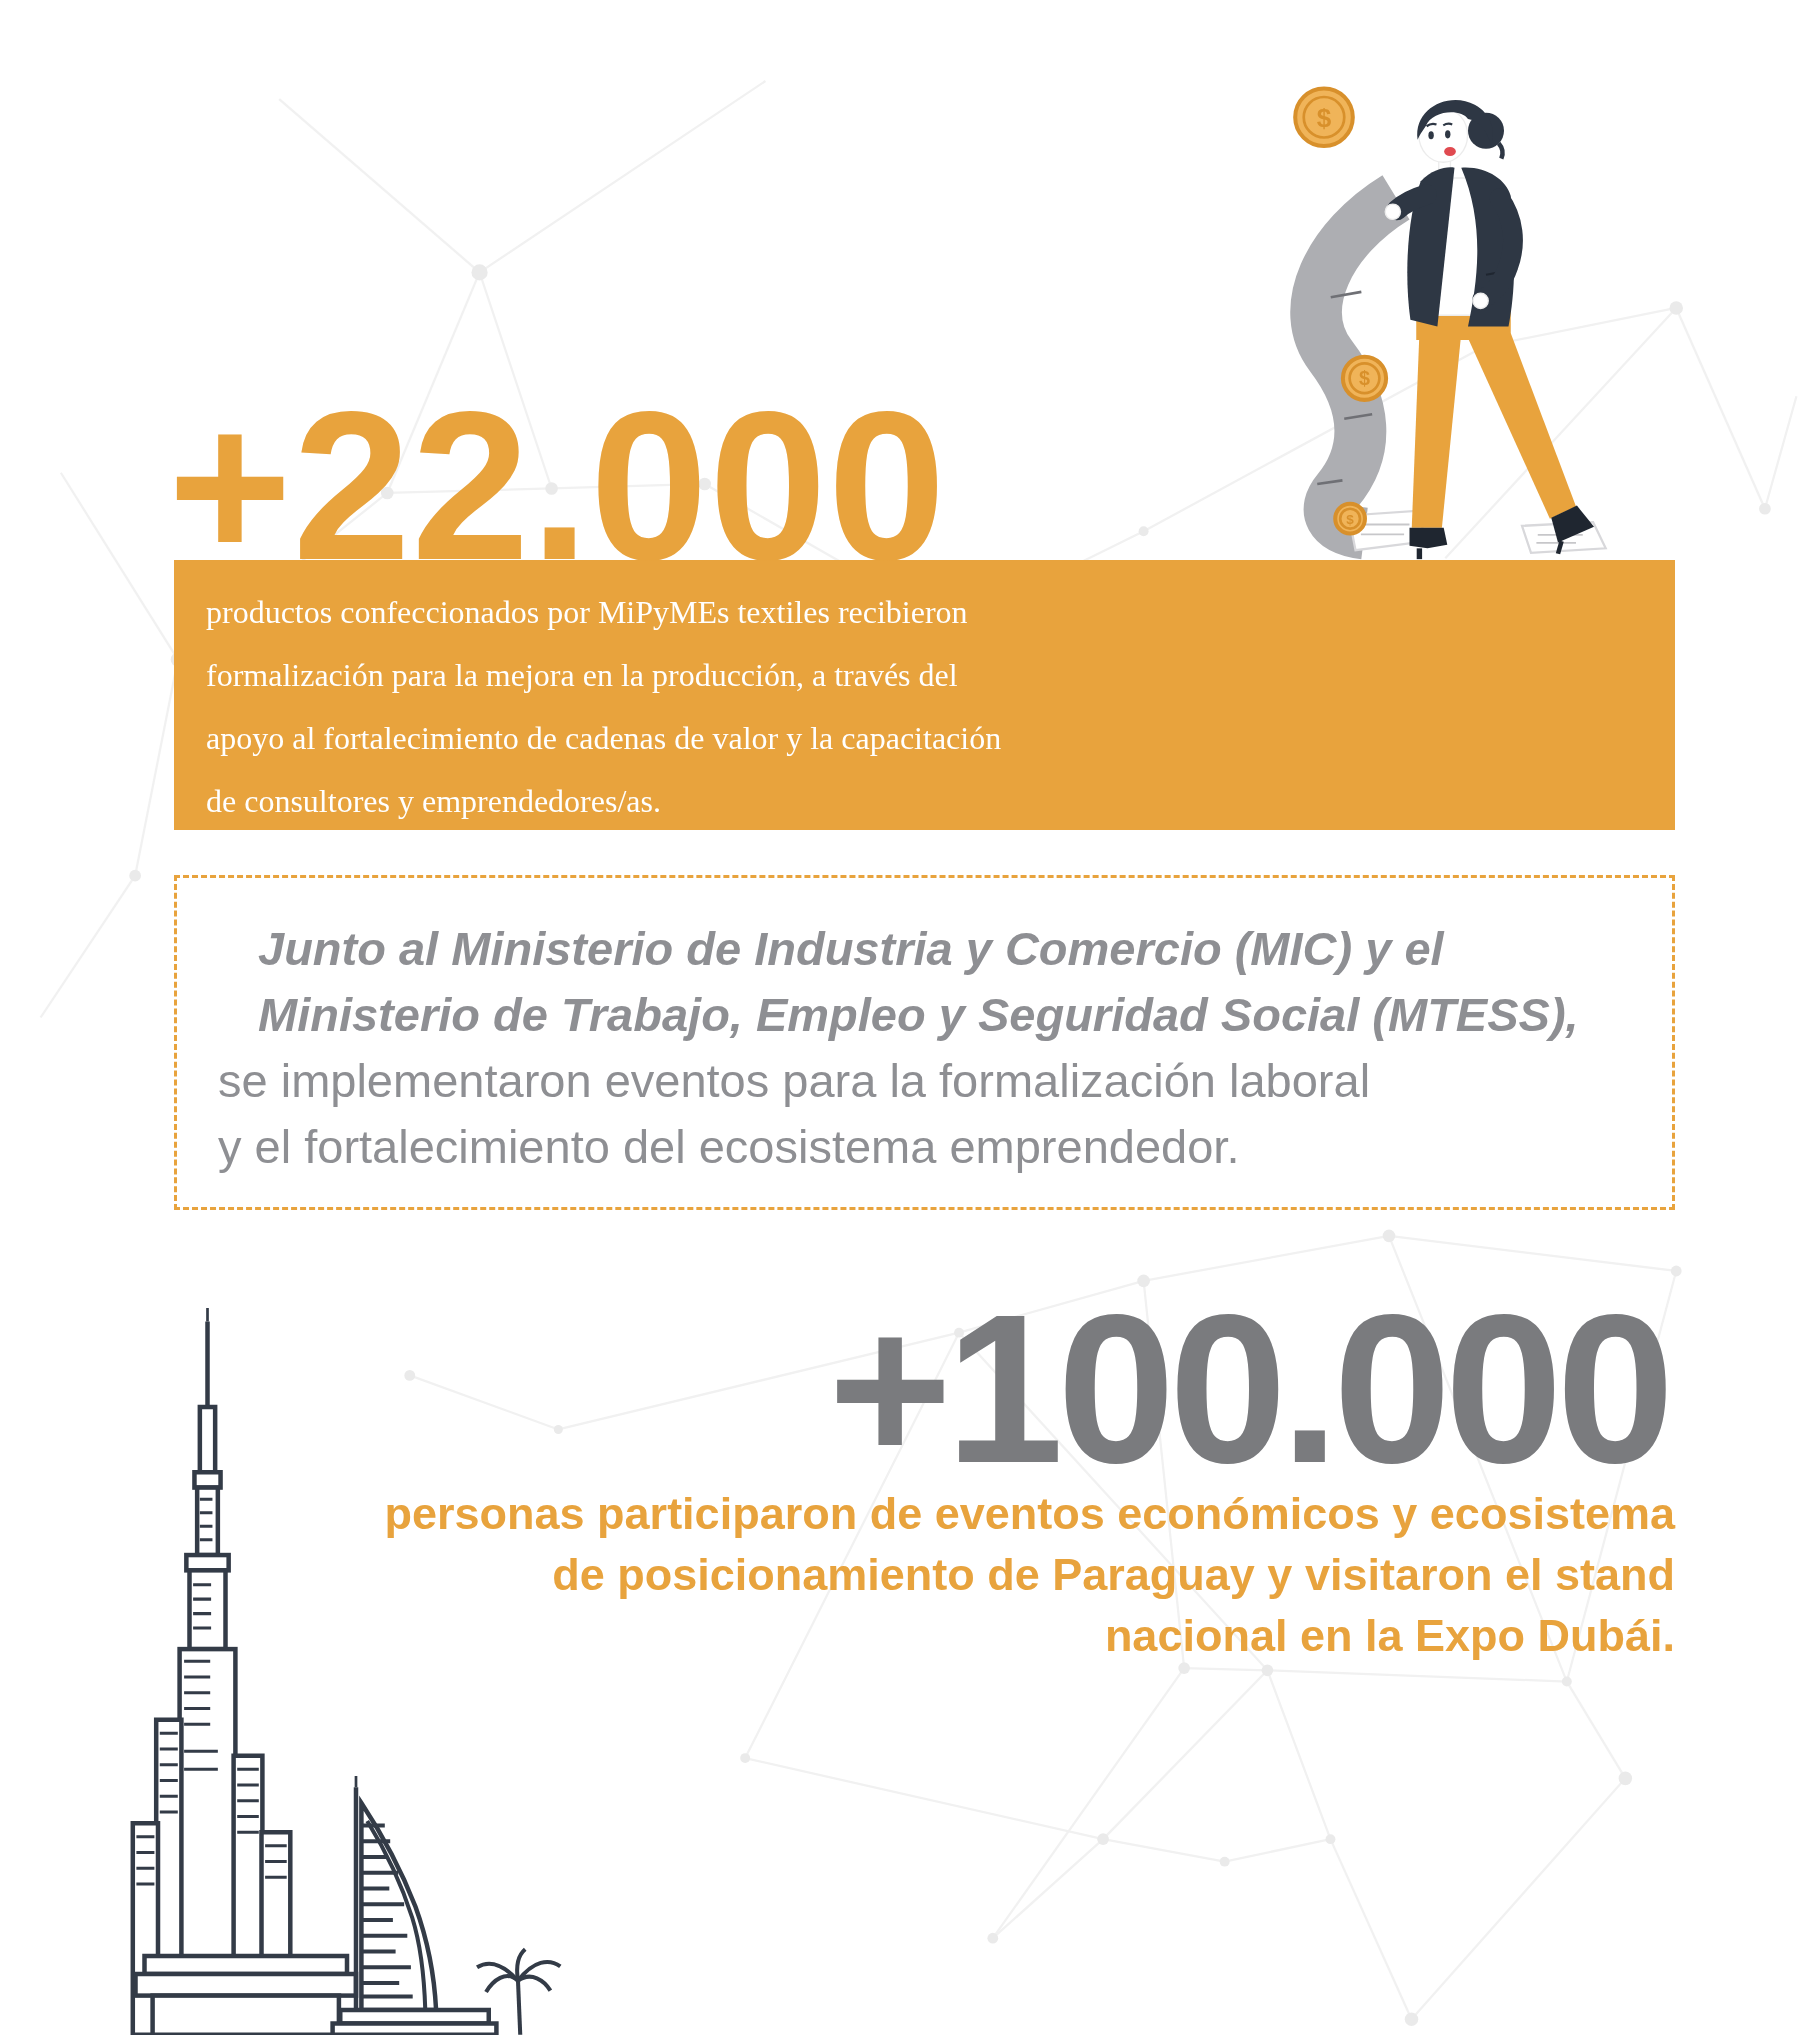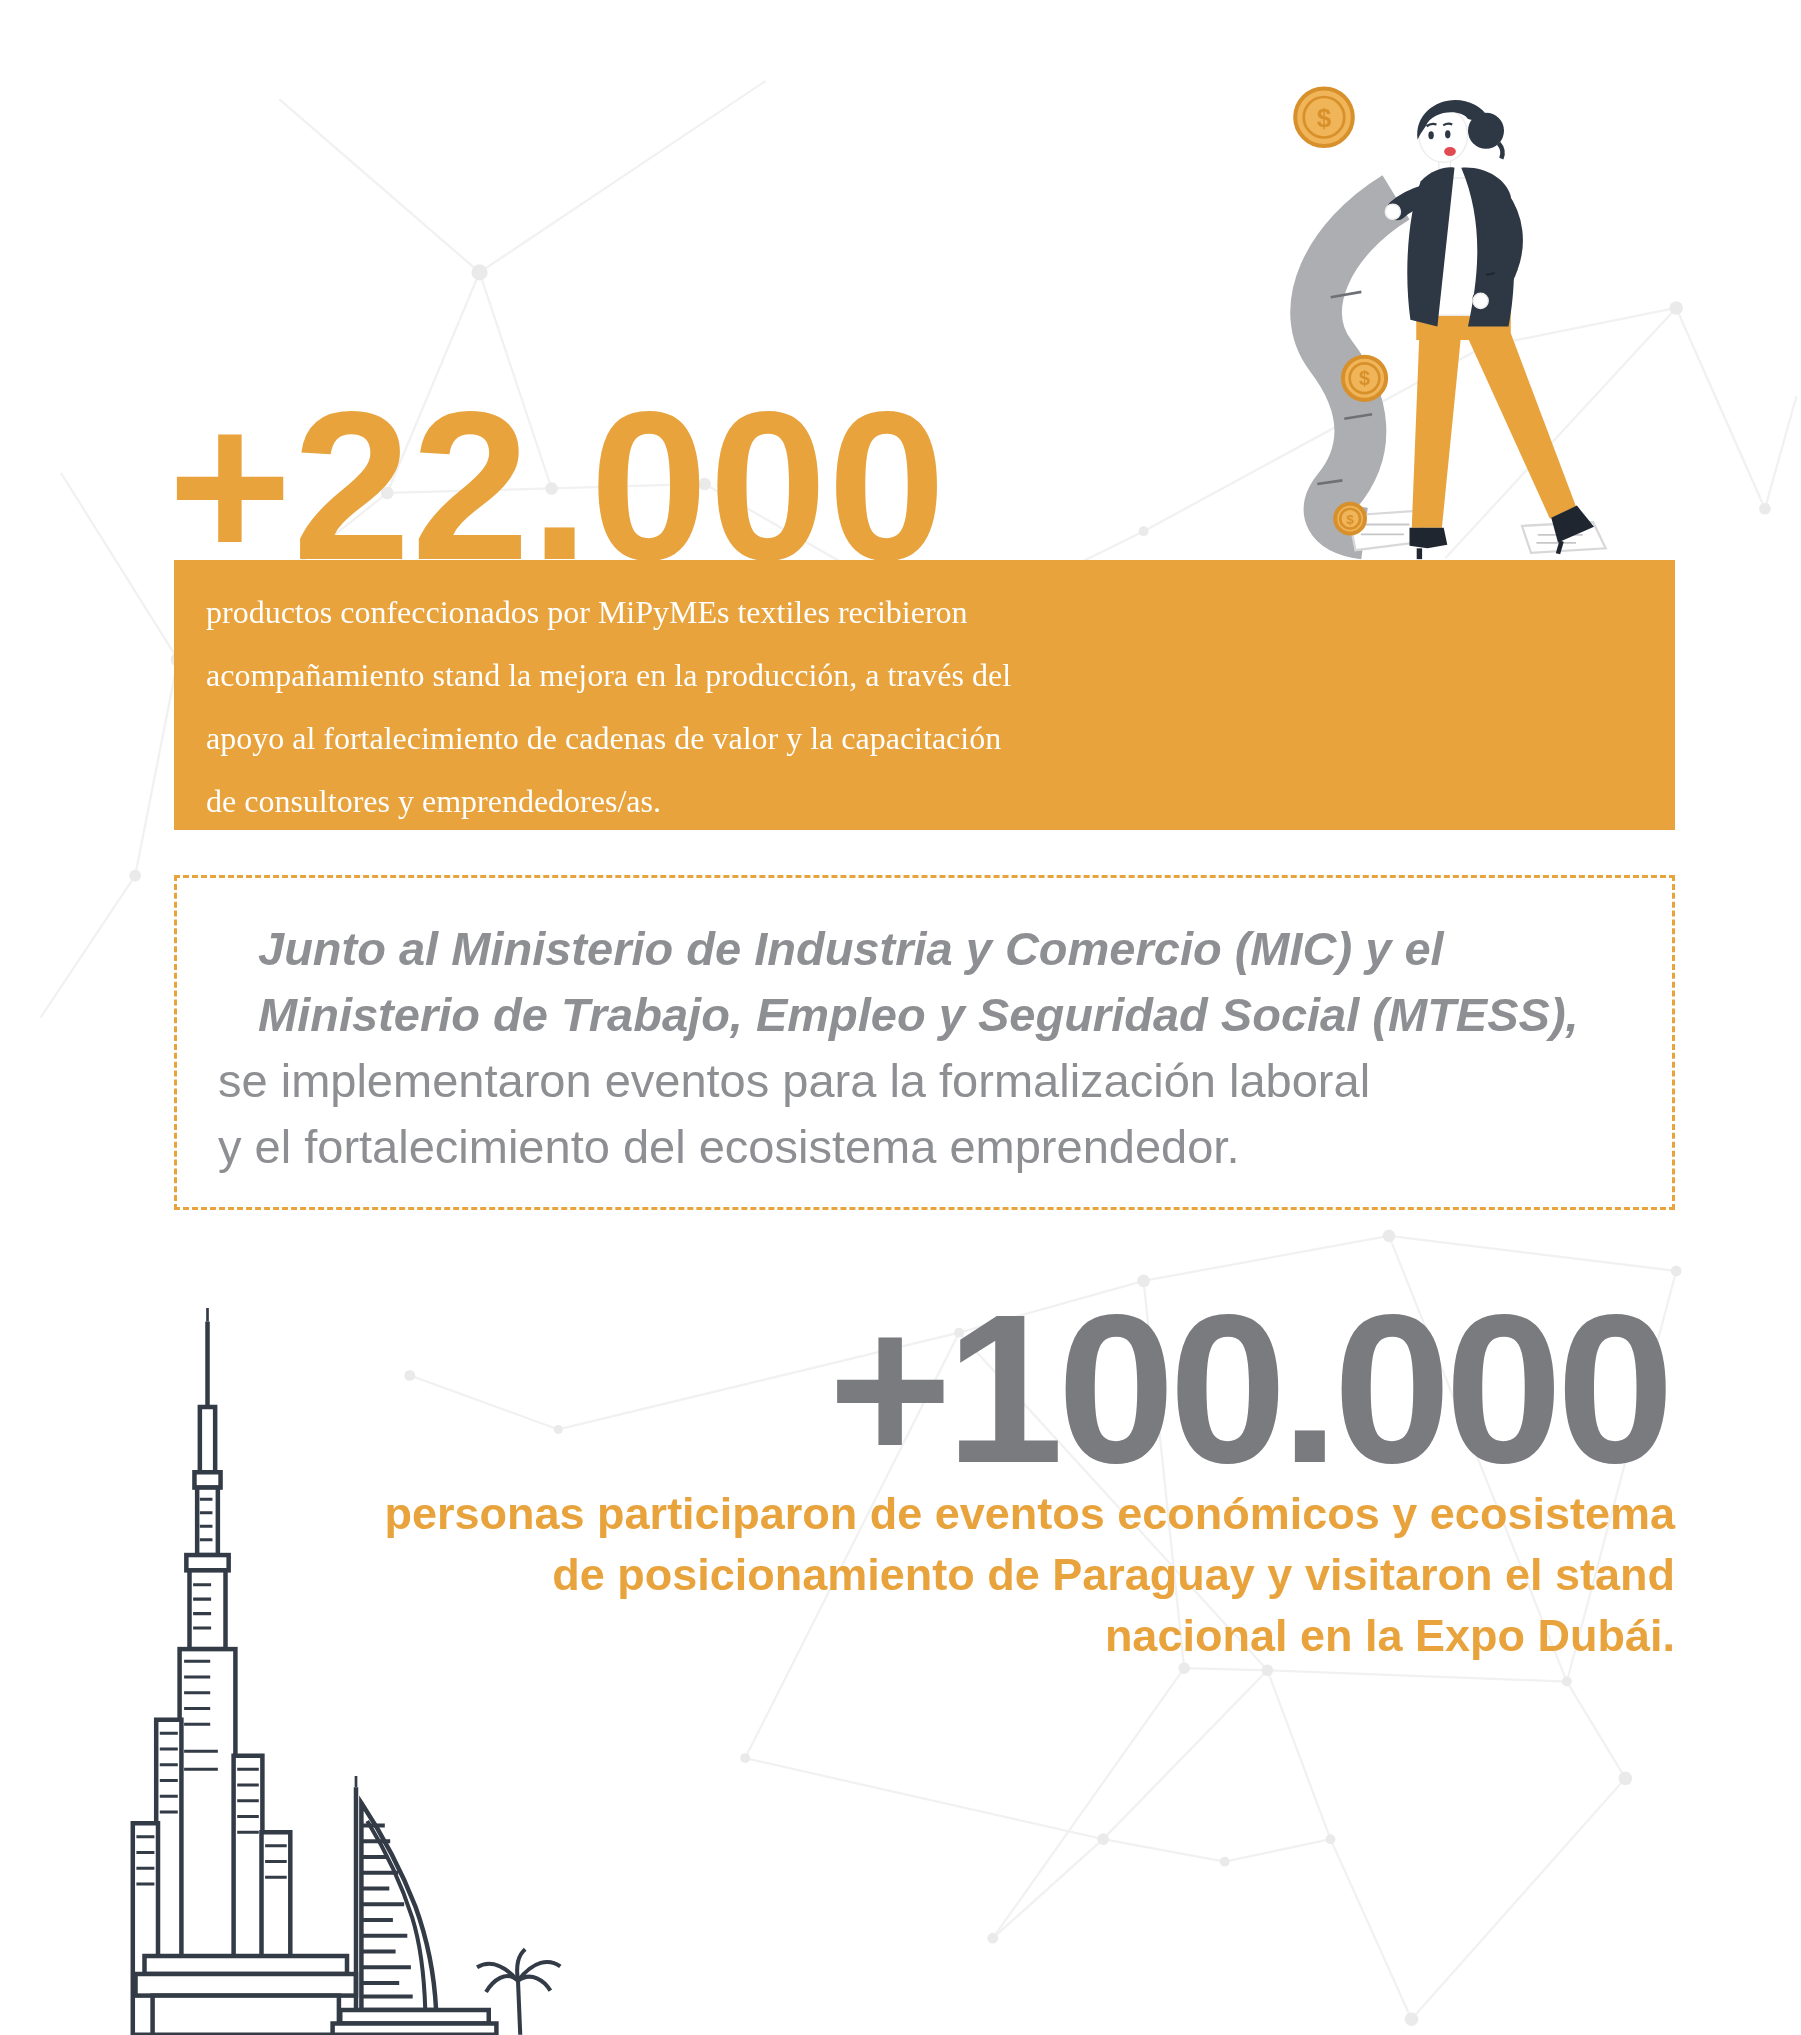--- a/index.html
+++ b/index.html
@@ -125,21 +125,21 @@
         <circle cx="2720" cy="4135" r="11"></circle>
       <circle cx="2955" cy="4085" r="11"></circle>
         <circle cx="3135" cy="4485" r="15"></circle>
         <circle cx="2205" cy="4305" r="12"></circle>
       <circle cx="1655" cy="3905" r="11"></circle>
     </g>
   </svg>
 
   <div class="abs banner">
     <div class="line">productos confeccionados por MiPyMEs textiles recibieron</div>
-    <div class="line">acompañamiento stand la mejora en la producción, a través del</div>
+    <div class="line">formalización para la mejora en la producción, a través del</div>
     <div class="line">apoyo al fortalecimiento de cadenas de valor y la capacitación</div>
     <div class="line">de consultores y emprendedores/as.</div>
   </div>
 
   <div id="stat22-value" class="abs stat-value">+22.000</div>
 
   <svg class="abs" style="left:1216px;top:63px;" width="405" height="500" viewBox="0 0 900 1110">
 
     <g>
       <path class="ribbon" d="M 400,298 C 250,390 175,545 255,650 C 335,755 345,860 270,950 C 235,992 250,1035 330,1045"></path>

